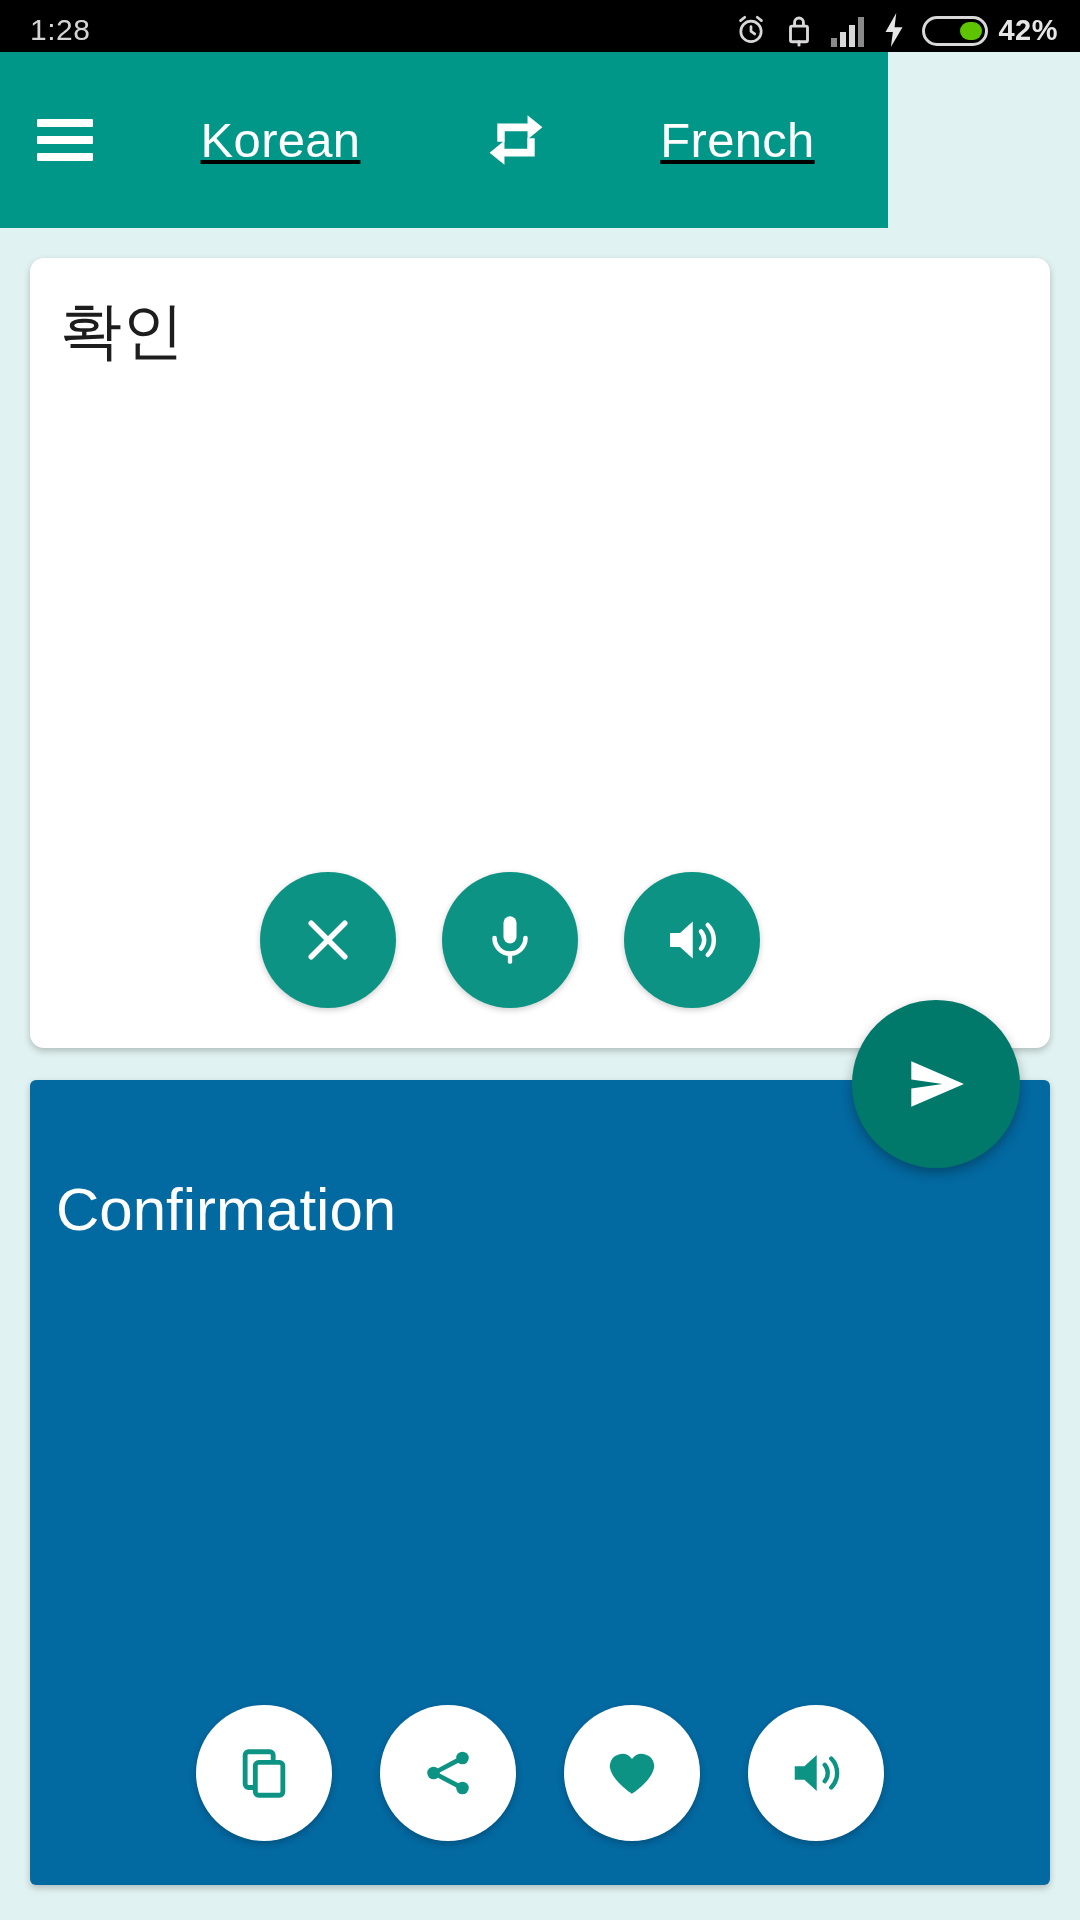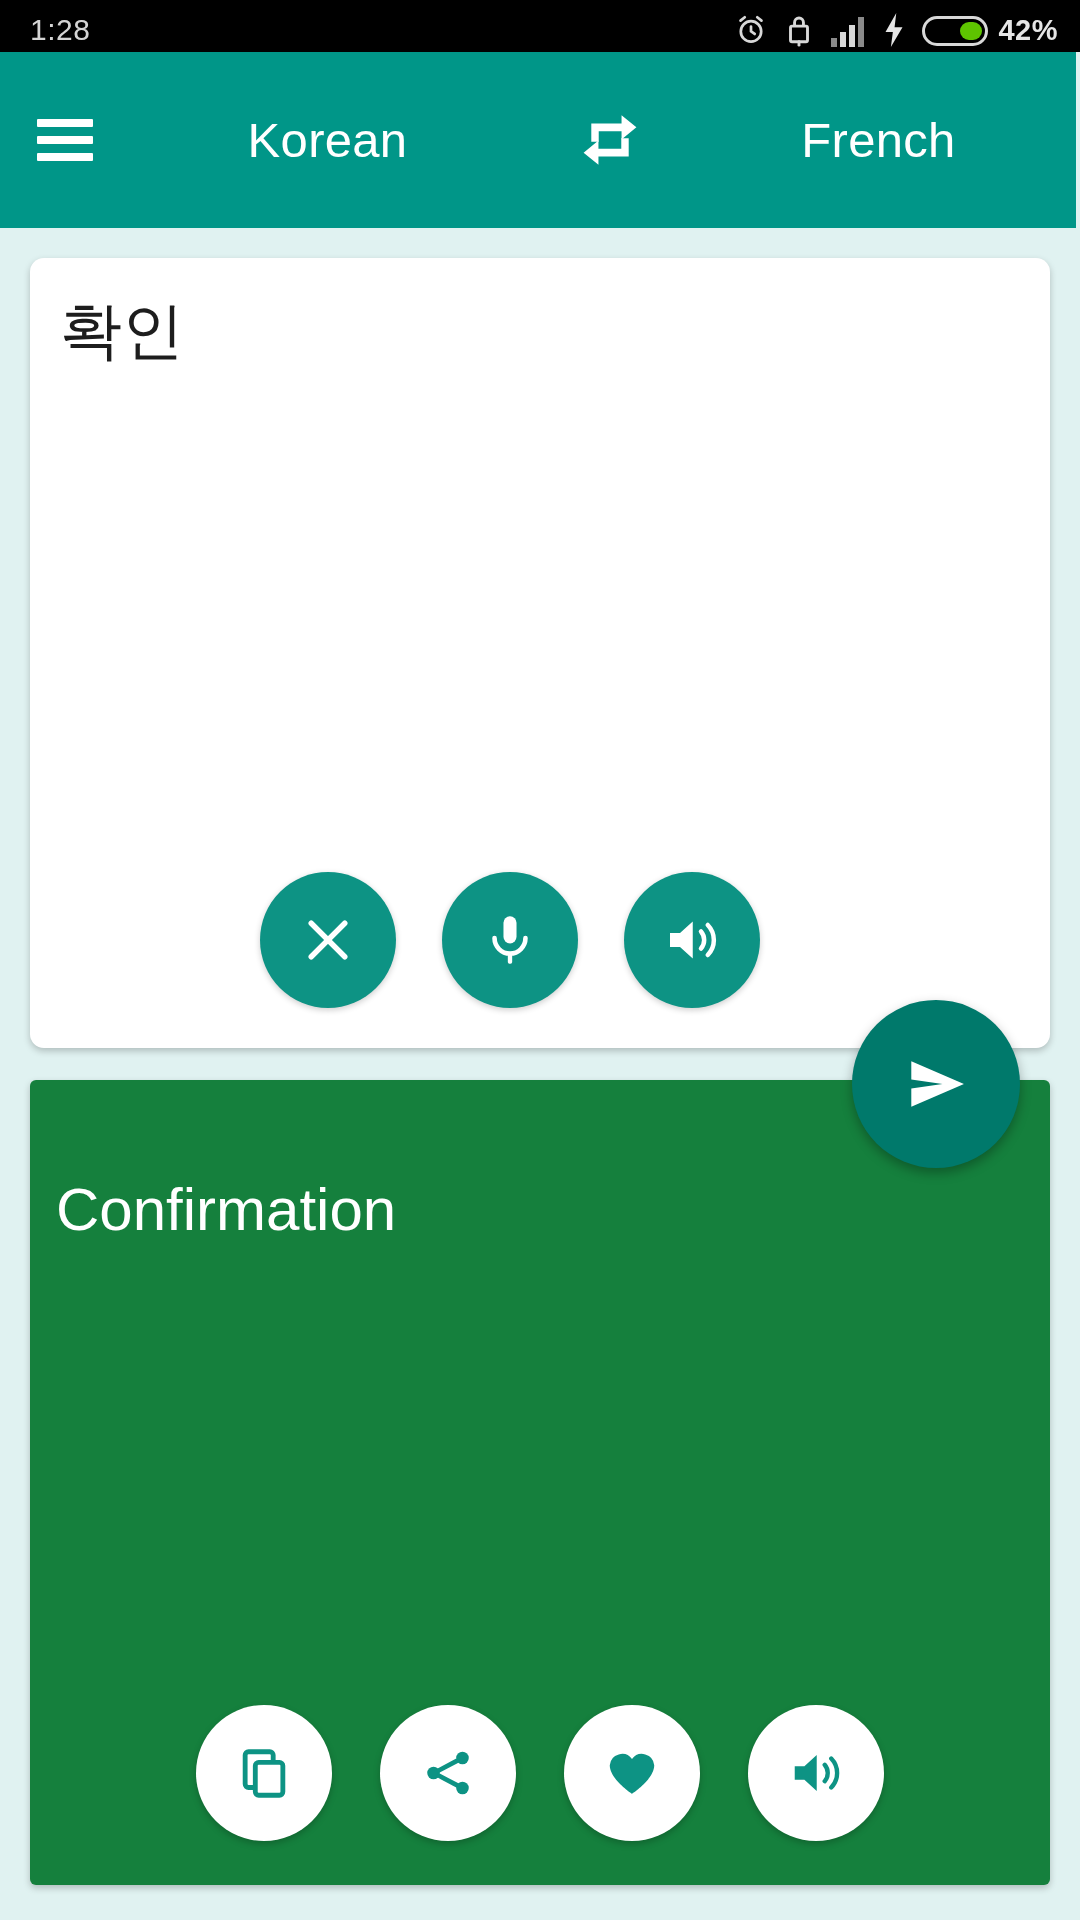--- a/index.html
+++ b/index.html
@@ -60,23 +60,23 @@
   #battery-pct {
     color:#e6e6e6;
     font-size:29px;
     font-weight:700;
     letter-spacing:0.5px;
   }
 
   
   #app-header {
     position:absolute; top:52px; left:0;
-    width:1076px; height:176px;
+    width:888px; height:176px;
     background:#009688;
-    display:flex; align-items:center;
+    display:flex; align-items:center;text-decoration:underline;
   }
   #menu-button {
     width:130px; height:176px;
     display:flex; align-items:center; justify-content:center;
     cursor:pointer;
   }
   .hamburger {
     width:56px; height:42px;
     display:flex; flex-direction:column; justify-content:space-between;
   }
@@ -165,21 +165,21 @@
     box-shadow:0 5px 12px rgba(0,0,0,0.30);
     cursor:pointer;
     z-index:12;
   }
 
   
   #output-card {
     position:absolute;
     left:30px; top:1080px;
     width:1020px; height:805px;
-    background:#15803d;
+    background:#0369a1;
     border-radius:6px;
     box-shadow:0 3px 7px rgba(0,0,0,0.22);
   }
   #target-text {
     position:absolute;
     left:26px; top:92px;
     width:940px;
     color:#ffffff;
     font-size:60px;
     line-height:1.25;

